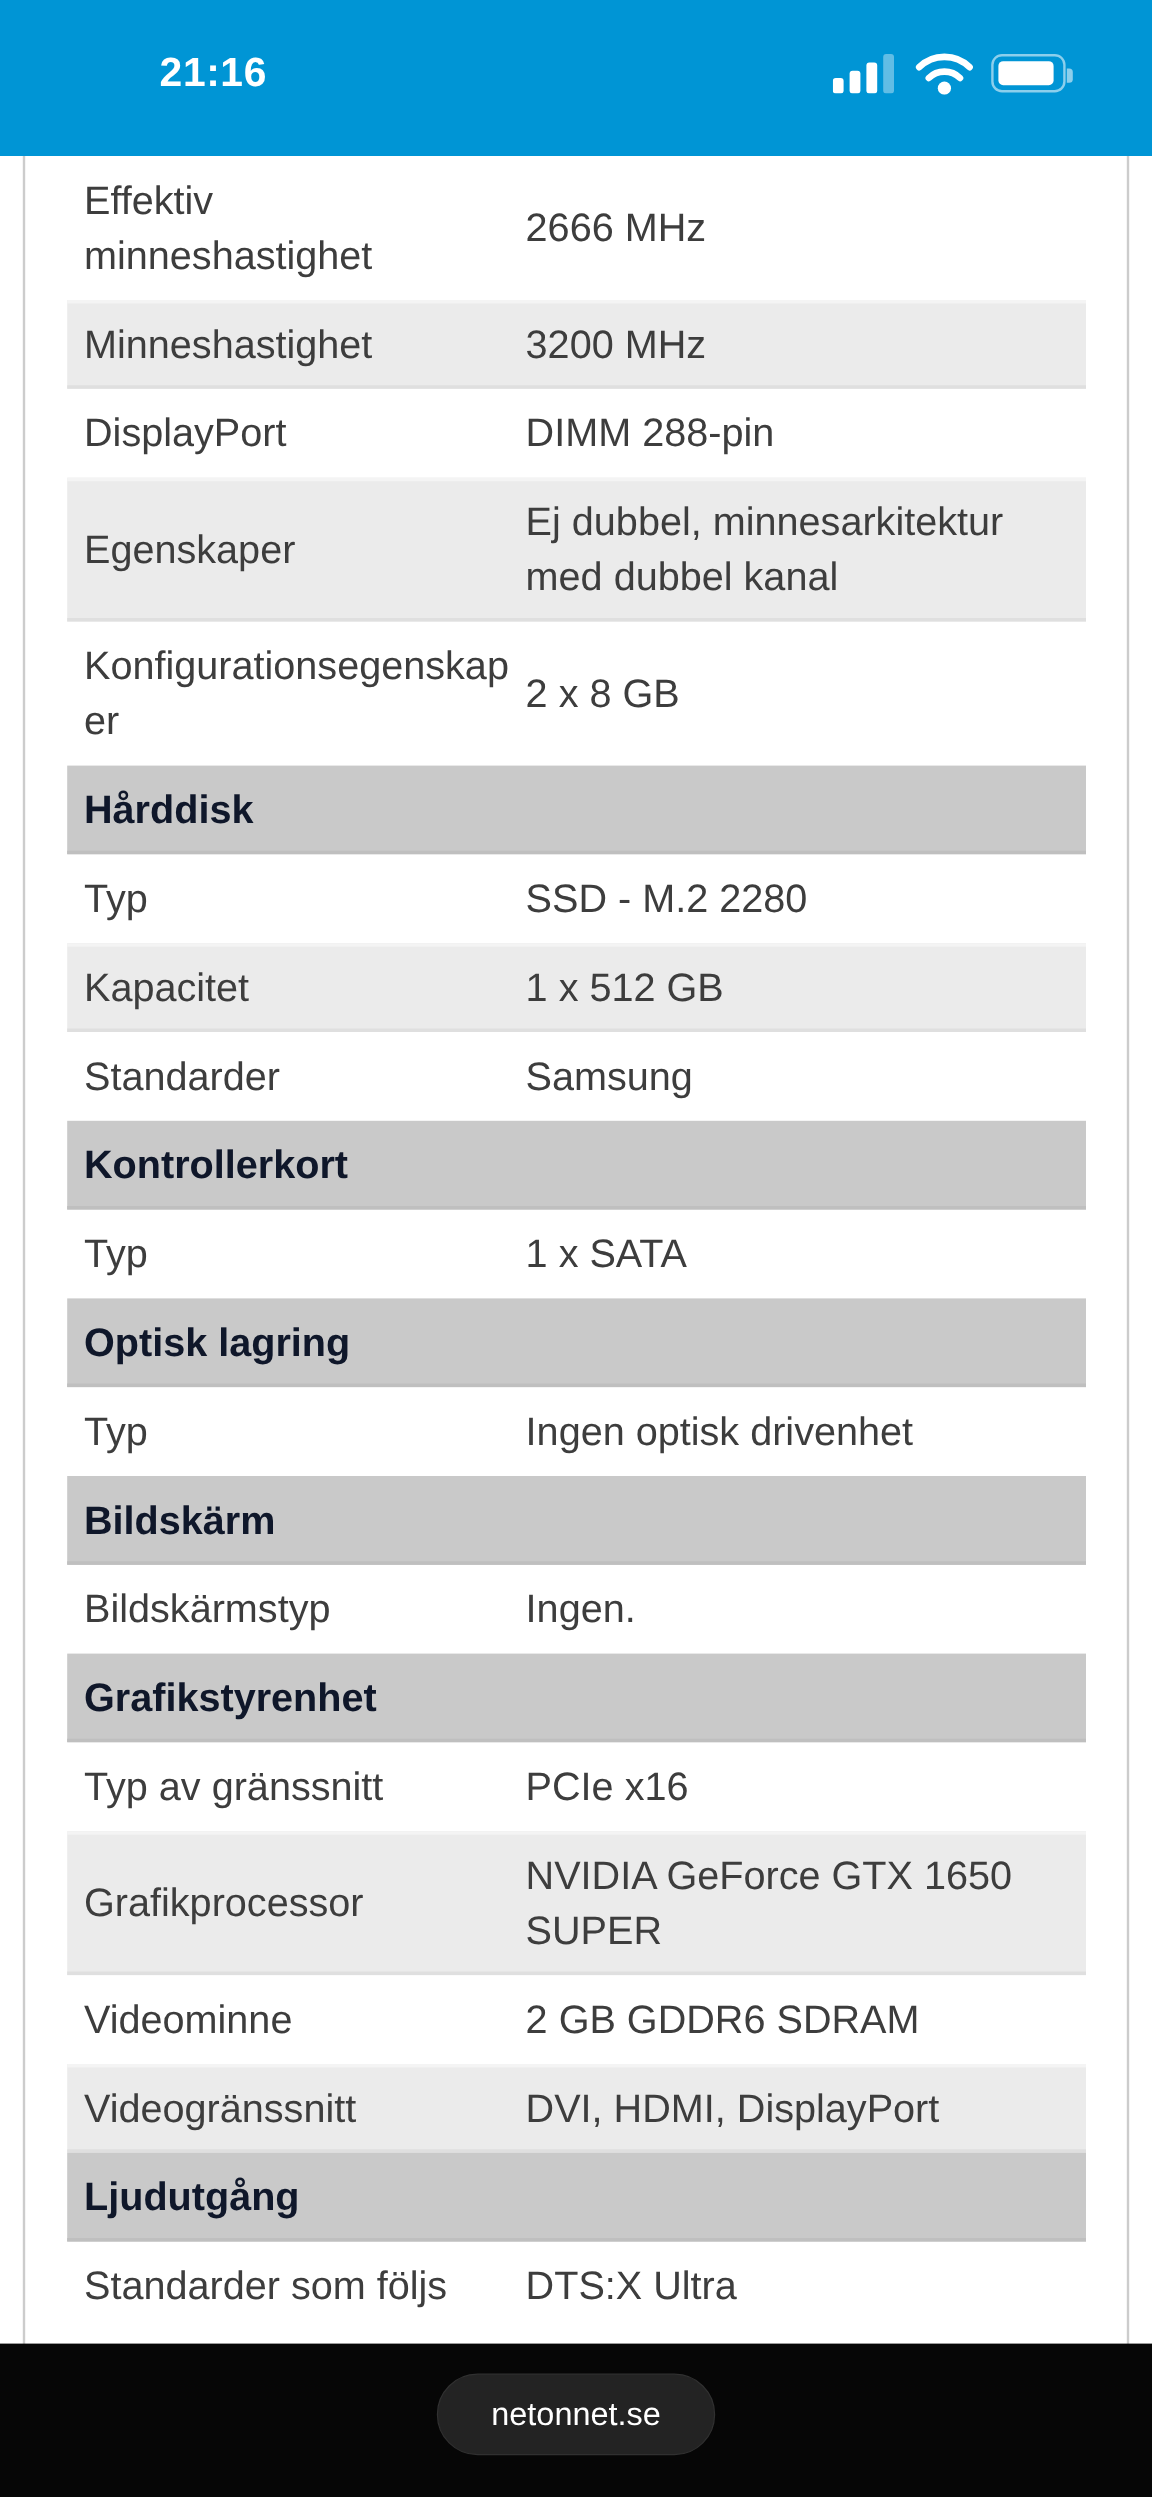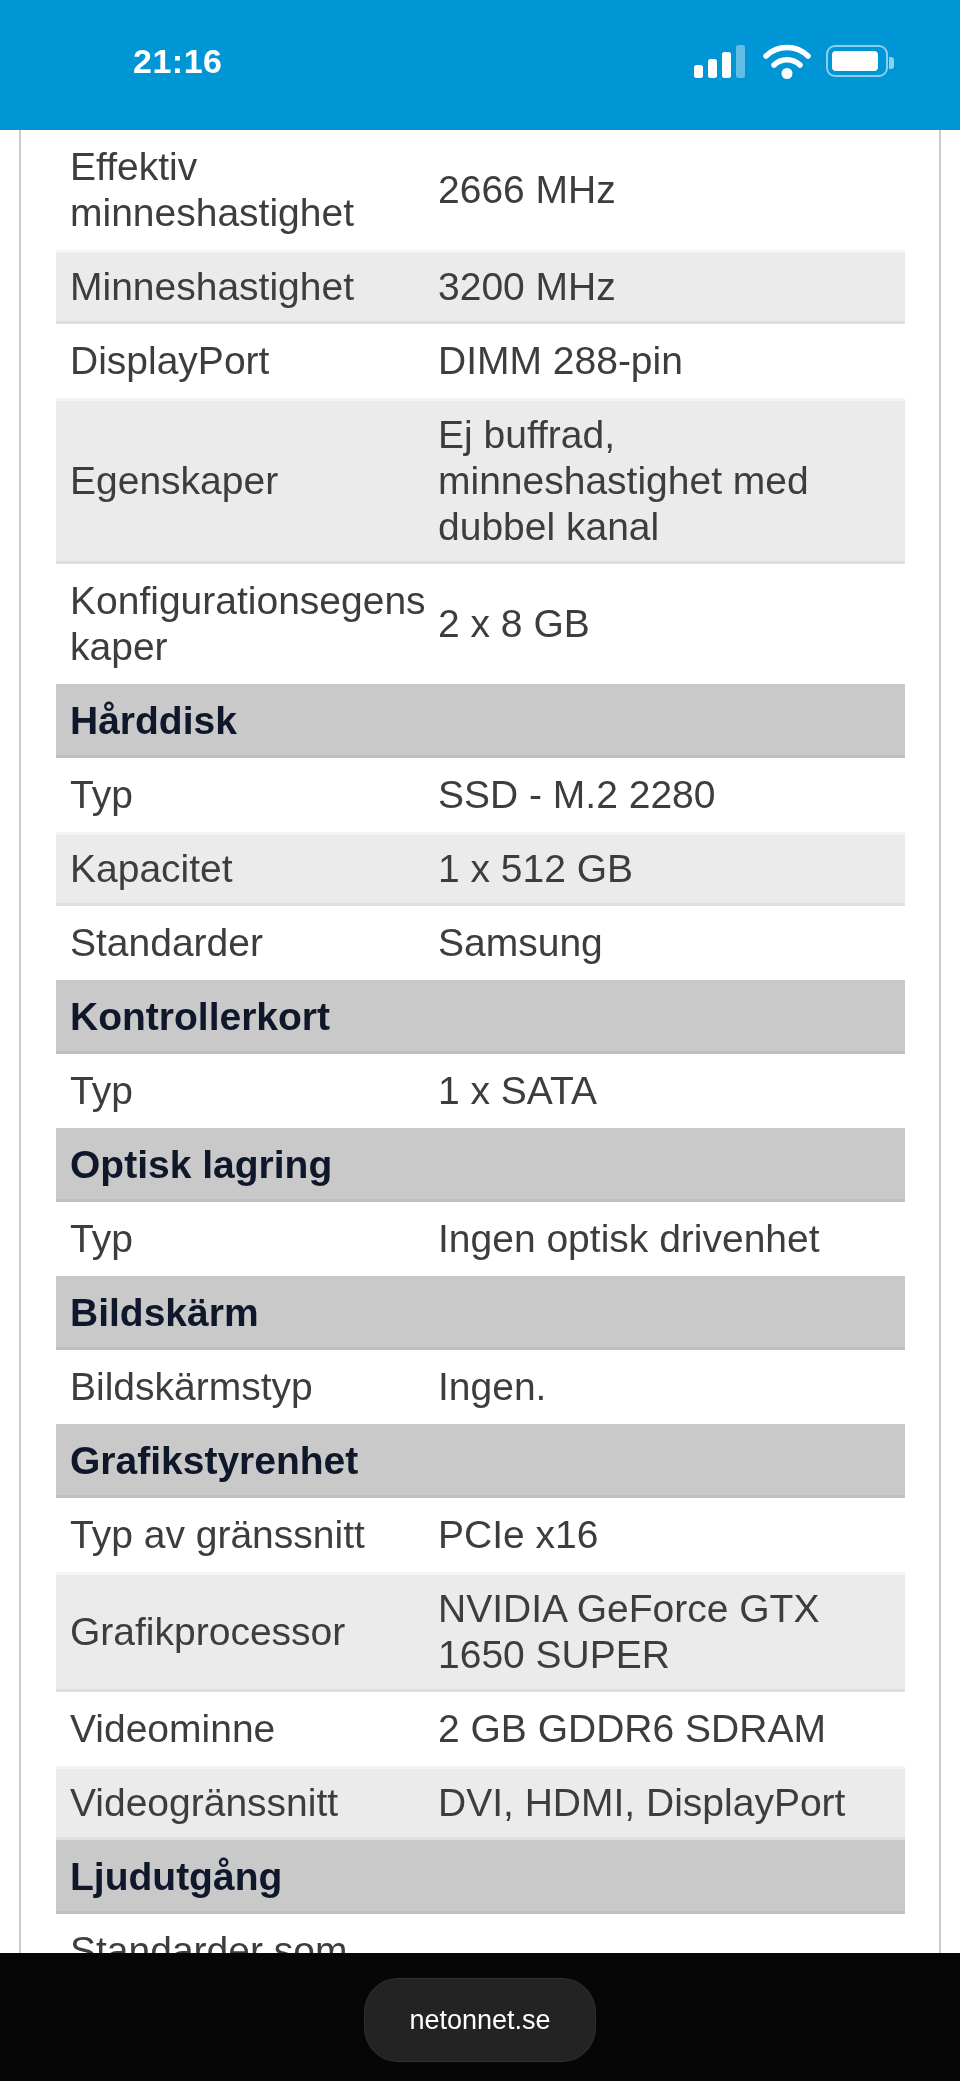--- a/index.html
+++ b/index.html
@@ -35,21 +35,21 @@
   
   .page {
     position:absolute; top:130px; left:19px; right:19px; bottom:0;
     background:#fff;
     border-left:2px solid var(--page-border,#ccc);
     border-right:2px solid var(--page-border,#ccc);
   }
   .spec-table {
     margin-left:35px;
     width:849px;
-    font-size:39px;
+    font-size:33px;
     line-height:46px;
   }
   .row {
     display:grid;
     grid-template-columns:382px 1fr;
     align-items:center;
     padding:14px 0;
   }
   .row .cell { overflow-wrap:break-word; }
   .row .label { padding-left:14px; padding-right:12px; }
@@ -68,21 +68,21 @@
 
   
   .bottombar {
     position:absolute; left:0; right:0; bottom:0; height:128px;
     background:var(--bottombar-black,#060606);
     display:flex; justify-content:center; align-items:flex-start;
     padding-top:25px;
     z-index:40;
   }
   .pill {
-    width:232px; height:84px;
+    width:232px; height:68px;
     background:var(--pill-gray,#232323);
     border:1px solid #303030;
     border-radius:34px;
     display:flex; align-items:center; justify-content:center;
     color:#fff; font-size:27px;
     font-family:"Liberation Sans","DejaVu Sans",sans-serif;
     cursor:pointer;
   }
 </style>
 </head>
@@ -123,21 +123,21 @@
     <div class="cell value">3200 MHz</div>
   </div>
 
   <div class="row">
     <div class="cell label">DisplayPort</div>
     <div class="cell value">DIMM 288-pin</div>
   </div>
 
   <div class="row gray">
     <div class="cell label">Egenskaper</div>
-    <div class="cell value">Ej buffrad, minneshastighet med dubbel kanal</div>
+    <div class="cell value">Ej dubbel, minnesarkitektur med dubbel kanal</div>
   </div>
 
   <div class="row">
     <div class="cell label">Konfigurationsegenskaper</div>
     <div class="cell value">2 x 8 GB</div>
   </div>
 
   <div class="row header">
     <div class="cell label">Hårddisk</div>
   </div>

